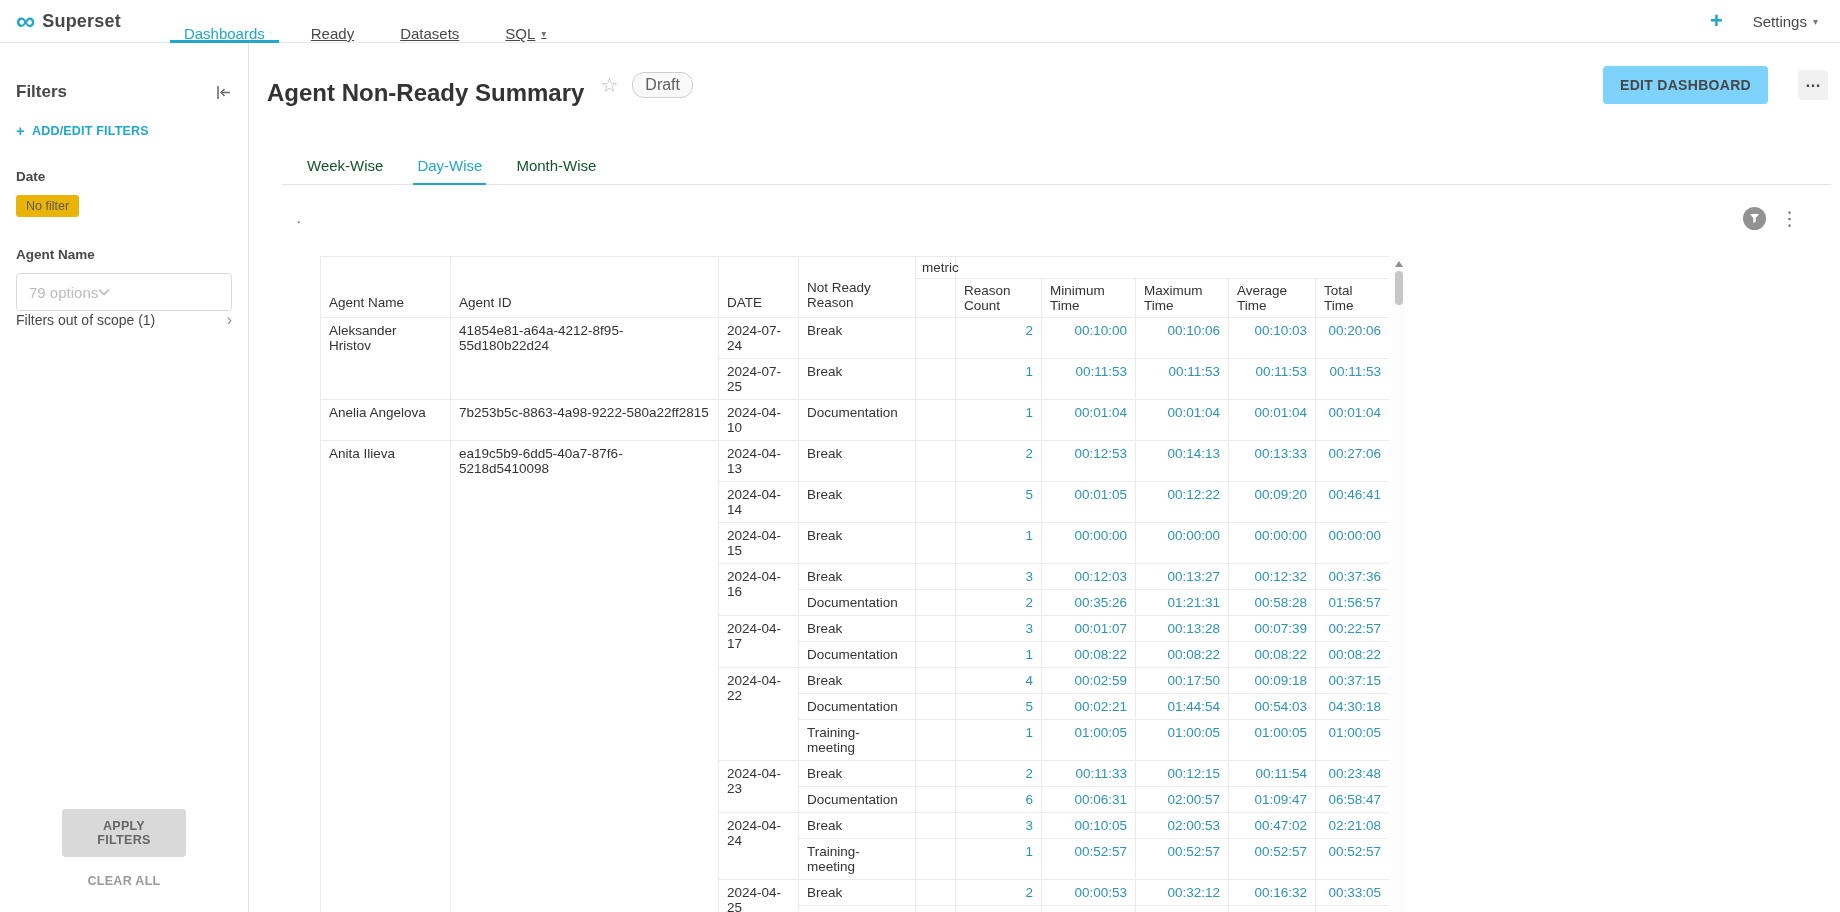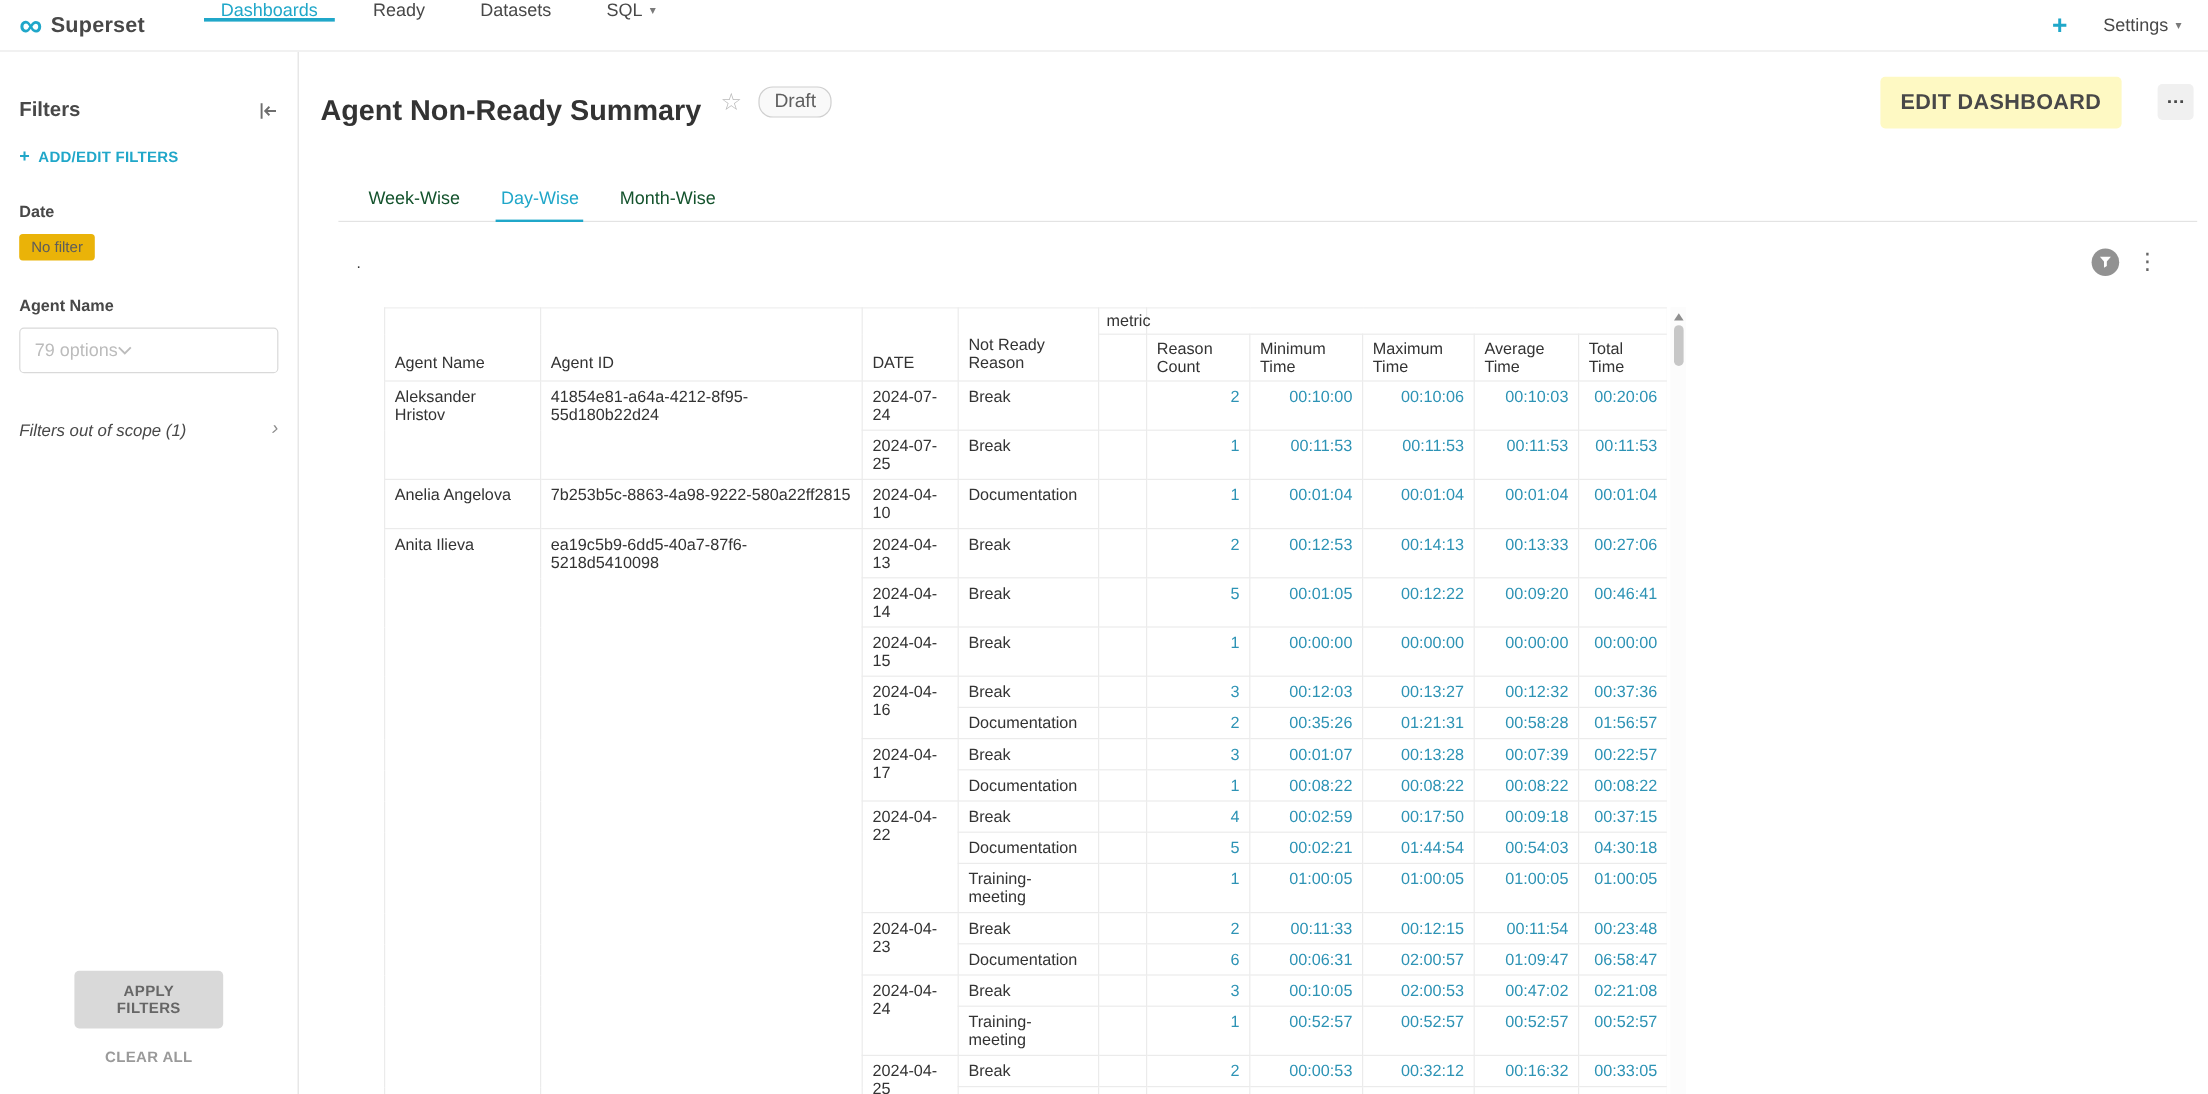--- a/index.html
+++ b/index.html
@@ -5,21 +5,21 @@
   * { margin:0; padding:0; box-sizing:border-box; }
   html,body { width:1840px; height:912px; overflow:hidden; background:#fff;
     font-family:"Liberation Sans", sans-serif; color:#484848; }
 
   
   .topnav { position:absolute; top:0; left:0; width:1840px; height:43px; background:#fff;
     border-bottom:1px solid #e8e8e8; display:flex; align-items:stretch; z-index:20; }
   .brand { display:flex; align-items:center; padding:0 18px 0 16px; cursor:pointer; }
   .logo-mark { color:#20a7c9; font-size:27px; font-weight:700; line-height:1; margin-right:7px; }
   .brand-text { font-size:18px; font-weight:700; color:#484848; letter-spacing:.2px; }
-  .menu { display:flex; align-items:flex-start; margin-left:22px; }
+  .menu { display:flex; align-items:flex-end; margin-left:22px;text-decoration:underline; }
   .menu-item { display:flex; align-items:center; padding:0 14px; margin:0 9px; font-size:15px;
     color:#484848; cursor:pointer; position:relative; }
   .menu-item.active { color:#20a7c9; }
   .menu-item.active::after { content:""; position:absolute; left:0; right:0; bottom:-1px; height:3px; background:#20a7c9; }
   .caret { font-size:10px; margin-left:6px; color:#7a7a7a; }
   .nav-right { margin-left:auto; display:flex; align-items:center; padding-right:22px; gap:30px; }
   .nav-plus { color:#20a7c9; font-size:22px; font-weight:700; cursor:pointer; line-height:1; }
   .nav-settings { display:flex; align-items:center; font-size:15px; cursor:pointer; }
 
   
@@ -31,40 +31,40 @@
   .addedit { margin-top:20px; display:flex; align-items:center; gap:7px; color:#20a7c9;
     font-size:12.5px; font-weight:700; letter-spacing:.2px; cursor:pointer; }
   .addedit .plus { font-size:15px; font-weight:700; }
   .f-label { margin-top:30px; font-size:13.5px; font-weight:700; color:#484848; }
   .tag { display:inline-block; margin-top:11px; background:#eab308; color:#5c5c5c;
     font-size:12.5px; padding:4px 10px; border-radius:3px; cursor:default; }
   .select-box { margin-top:11px; height:38px; border:1px solid #d9d9d9; border-radius:4px;
     display:flex; align-items:center; justify-content:flex-start; padding:0 12px;
     cursor:pointer; background:#fff; }
   .select-placeholder { color:#bcbcbc; font-size:15px; }
-  .oos-row { margin-top:38px; display:flex; align-items:center; justify-content:space-between;
-    font-size:14px; color:#484848; cursor:pointer;font-style:italic; }
+  .oos-row { display:flex; align-items:center; justify-content:space-between;
+    font-size:14px; color:#484848; cursor:pointer; }
   .oos-chevron { color:#8c8c8c; font-size:16px; }
   .apply-btn { position:absolute; bottom:55px; left:50%; transform:translateX(-50%);
     background:#d9d9d9; color:#666; border:none; border-radius:4px; font-size:12.5px;
     font-weight:700; letter-spacing:.3px; padding:10px 16px; cursor:pointer;
     font-family:"Liberation Sans", sans-serif; }
   .clear-all { position:absolute; bottom:24px; left:50%; transform:translateX(-50%);
     color:#9a9a9a; font-size:12.5px; font-weight:700; letter-spacing:.3px; cursor:pointer; }
 
   
   .page-header { position:absolute; left:267px; top:63px; right:12px; height:44px;
     display:flex; align-items:center; }
   .dash-title { font-size:24px; font-weight:700; color:#333;margin-top:16px; }
   .fav-star { color:#b8b8b8; font-size:20px; margin-left:16px; cursor:pointer; }
   .draft-pill { margin-left:14px; border:1px solid #cfcfcf; background:#f9f9f9; color:#5f5f5f;
     font-size:16px; border-radius:12px; padding:3px 12px; }
   .hdr-actions { margin-left:auto; display:flex; align-items:center; gap:30px; }
-  .edit-btn { background:#fef9c3; border:none; border-radius:4px; color:#484848;
-    font-size:18px; font-weight:700; letter-spacing:.3px; padding:11px 17px; cursor:pointer;
+  .edit-btn { background:#7dd3fc; border:none; border-radius:4px; color:#484848;
+    font-size:14px; font-weight:700; letter-spacing:.3px; padding:11px 17px; cursor:pointer;
     font-family:"Liberation Sans", sans-serif; }
   .more-btn { background:#f0f0f0; border:none; border-radius:4px; width:30px; height:30px;
     color:#484848; font-size:16px; font-weight:700; line-height:1; cursor:pointer;
     display:flex; align-items:center; justify-content:center; padding-bottom:7px; }
 
   
   .dash-tabs { position:absolute; left:282px; right:9px; top:146px; height:39px;
     border-bottom:1px solid #e3e3e3; display:flex; align-items:stretch; padding-left:21px; }
   .dtab { display:flex; align-items:center; margin-right:26px; padding:0 4px; font-size:15px;
     color:#14532d; cursor:pointer; position:relative; }

